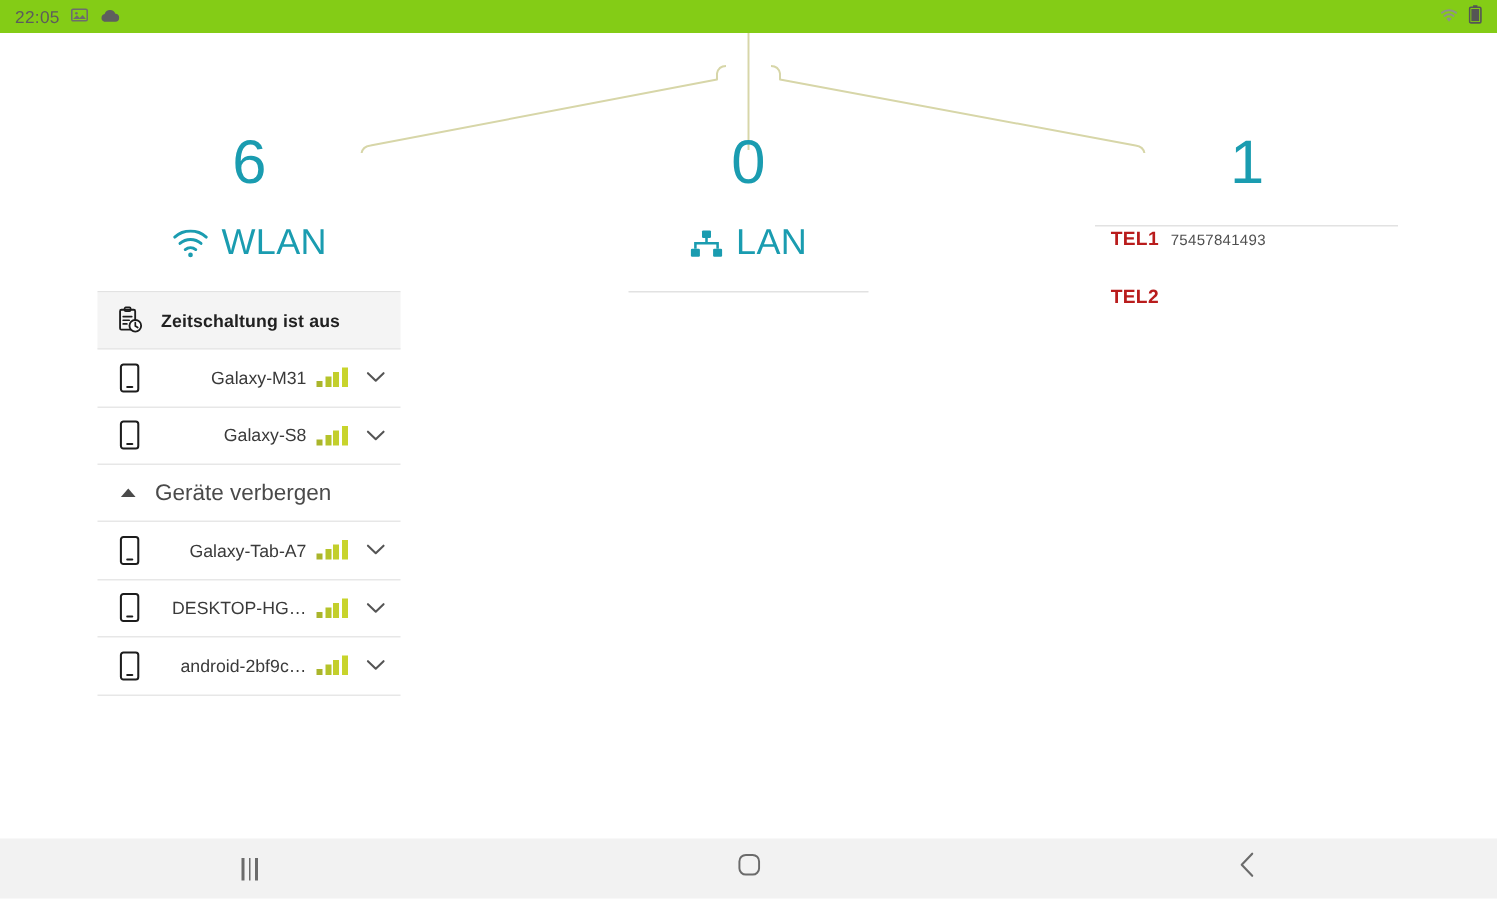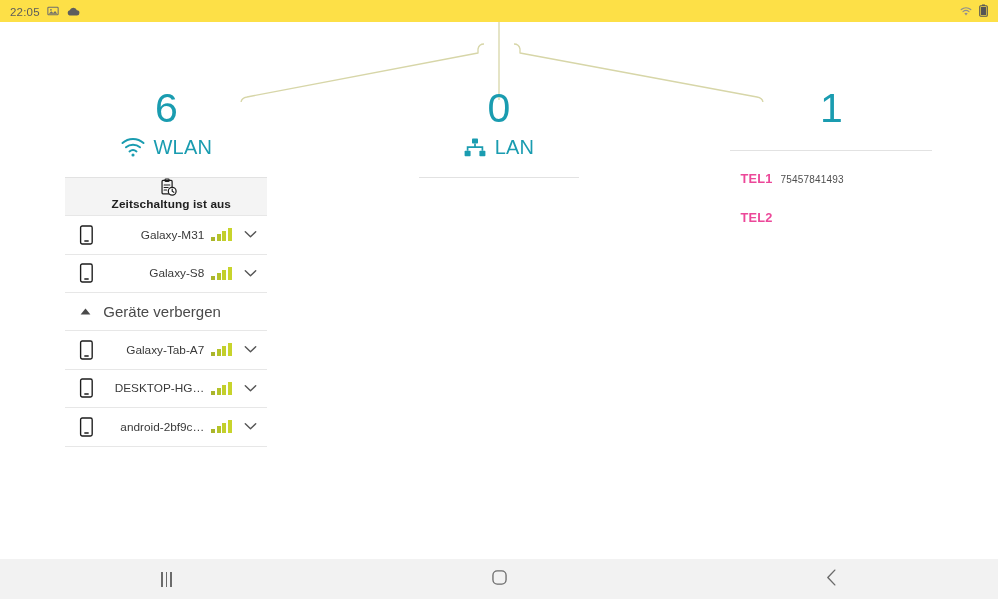--- a/index.html
+++ b/index.html
@@ -7,21 +7,21 @@
     width: 998px; height: 599px;
     background: #ffffff;
     font-family: "Liberation Sans", sans-serif;
     overflow: hidden;
   }
 
   
   .statusbar {
     position: absolute; top: 0; left: 0;
     width: 998px; height: 22px;
-    background: #fde047;
+    background: #84cc16;
     display: flex; align-items: center;
     padding: 12px 10px;
   }
   .sb-left { display: flex; align-items: center; gap: 7px; }
   .sb-right { margin-left: auto; display: flex; align-items: center; gap: 6px; }
   .sb-time { font-size: 11.5px; color: #5c5c5c; letter-spacing: .2px; }
   .sb-ico { display: block; }
 
   
   .page {
@@ -40,41 +40,41 @@
     display: flex;
   }
   .col { width: 332.6px; display: flex; flex-direction: column; align-items: center; }
 
   .count {
     font-size: 41px; line-height: 48px;
     color: #1a9cb0; font-weight: 300;
     font-family: "Liberation Sans", sans-serif;
   }
   .ctitle {
-    margin-top: 4px;
+    margin-top: 16px;
     display: flex; align-items: center; gap: 9px;
-    font-size: 20px; color: #1a9cb0; font-weight: 400;
+    font-size: 24px; color: #1a9cb0; font-weight: 400;
     letter-spacing: .2px;
   }
   .ctitle .gl { display: flex; align-items: center; }
 
   
   .wlan-list {
     margin-top: 18px;
     width: 202px;
     border-top: 1px solid #e2e2e2;
   }
   .row {
     display: flex; align-items: center;
     height: 38.5px;
     border-bottom: 1px solid #e7e7e7;
     padding: 0 2px 0 6px;
     position: relative;
   }
-  .row.shaded { background: #f4f4f4; height: 38px; flex-direction: column; }
+  .row.shaded { background: #f4f4f4; height: 38px; }
   .row-ico { width: 30px; display: flex; align-items: center; justify-content: center; flex: none; }
   .row-label-bold {
     font-size: 11.8px; color: #212121; font-weight: bold;
     letter-spacing: .1px; margin-left: 6px; white-space: nowrap;
   }
   .dev-name {
     flex: 1; text-align: right;
     font-size: 11.8px; color: #3a3a3a;
     white-space: nowrap; overflow: hidden;
     padding-right: 7px;
@@ -91,22 +91,22 @@
   .tri { width: 13px; flex: none; display: flex; align-items: center; justify-content: center; }
   .toggle-label { font-size: 15px; color: #4a4a4a; margin-left: 11px; white-space: nowrap; }
 
   
   .lan-panel { margin-top: 18px; width: 160px; border-top: 1px solid #e2e2e2; height: 2px; }
 
   
   .tel-panel { margin-top: 18px; width: 202px; border-top: 1px solid #e2e2e2; }
   .tel-row { display: flex; align-items: baseline; height: 39px; padding-left: 10px; }
   .tel-key {
-    font-size: 12.8px; color: #ec4899; font-weight: bold;
-    letter-spacing: .2px; width: 40px; flex: none; margin-top: 20px;
+    font-size: 12.8px; color: #b91c1c; font-weight: bold;
+    letter-spacing: .2px; width: 40px; flex: none;
   }
   .tel-val { font-size: 10px; color: #4f4f4f; letter-spacing: .2px; }
 
   
   .navbar {
     position: absolute; bottom: 0; left: 0;
     width: 998px; height: 40px;
     background: #f2f2f2;
     display: flex; align-items: center;
   }

